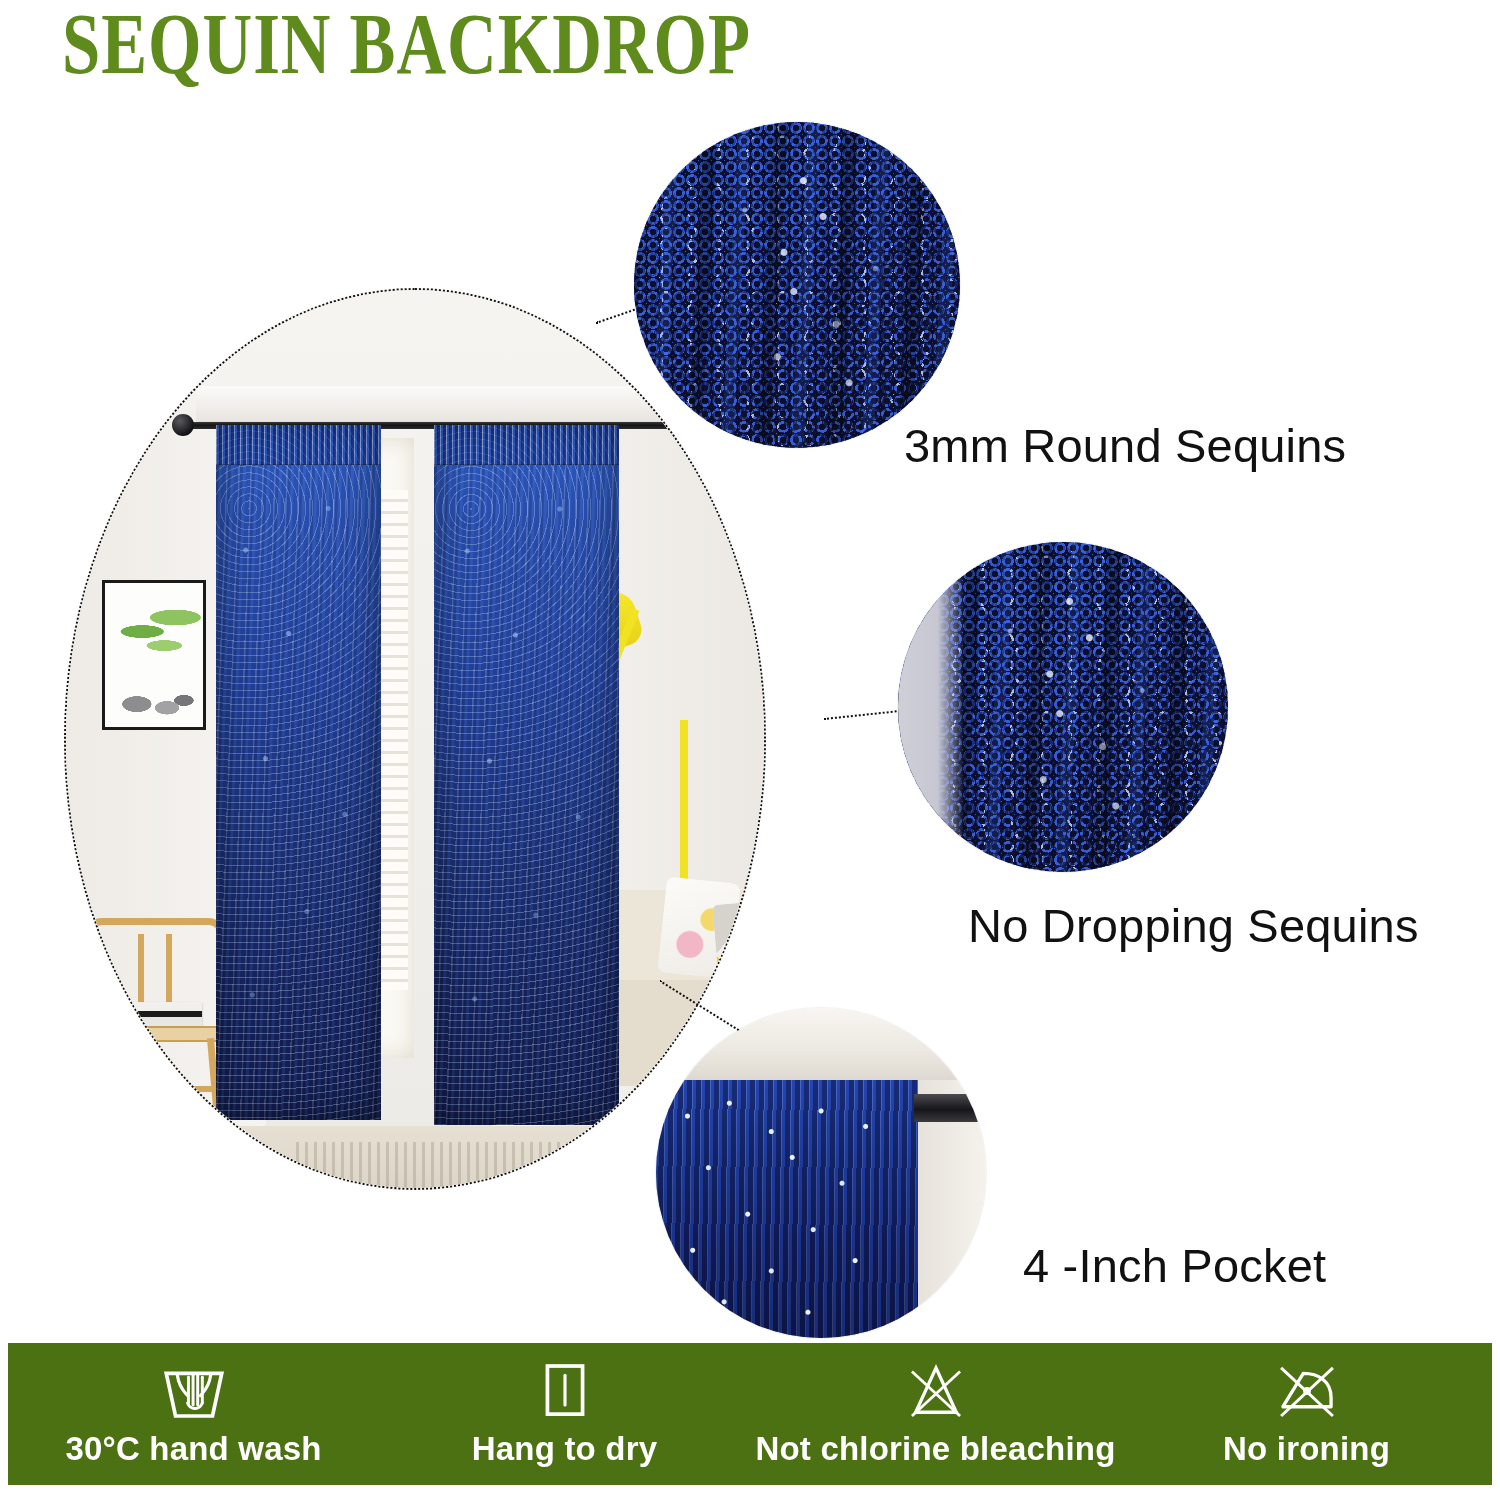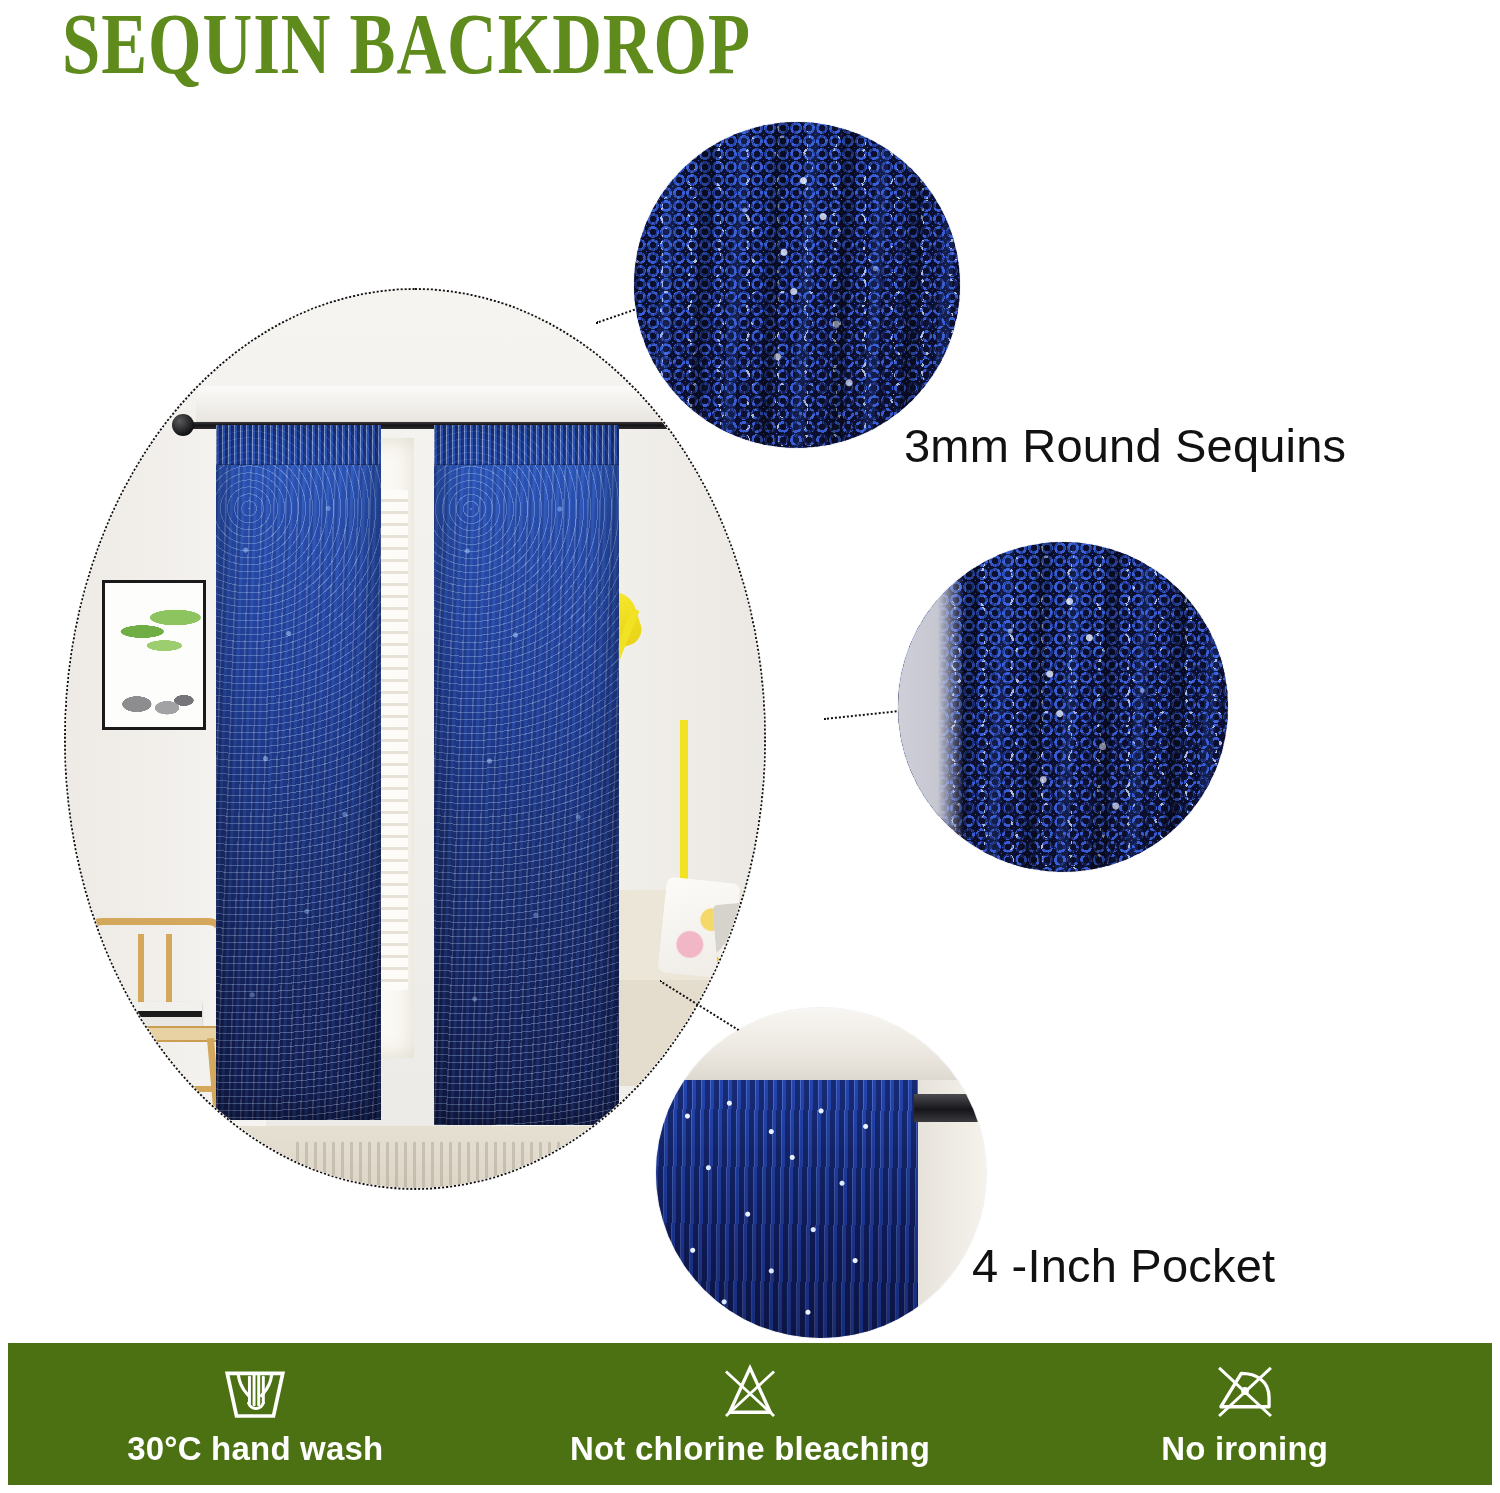--- a/index.html
+++ b/index.html
@@ -349,21 +349,21 @@
     position:absolute;
     color:#111;
     font-size:47px;
     font-weight:400;
     letter-spacing:.2px;
     white-space:nowrap;
     margin-left:16px;
   }
   #label-sequins { left:888px; top:418px; }
   #label-nodrop  { left:952px; top:898px; }
-  #label-pocket  { left:956px; top:1238px; }
+  #label-pocket  { left:1007px; top:1238px; }
 
   
   .care-bar {
     position:absolute; left:8px; top:1343px;
     width:1484px; height:142px;
     background:#4b7113;
     display:flex;
   }
   .care-item {
     flex:1 1 25%;
@@ -463,38 +463,46 @@
 
   <div class="detail" id="detail-pocket">
     <div class="ceil-strip"></div>
     <div class="wall-strip"></div>
     <div class="curtain-top"></div>
     <div class="sparkles"></div>
     <div class="rod-end"></div>
   </div>
 
   <div class="feature-label" id="label-sequins">3mm Round Sequins</div>
+  <div class="feature-label" id="label-nodrop">No Dropping Sequins</div>
   <div class="feature-label" id="label-pocket">4 -Inch Pocket</div>
 
   <div class="care-bar">
 
     <div class="care-item">
       <svg class="care-icon" viewBox="0 0 80 66">
         <path d="M10 14 L70 14 L60 60 L20 60 Z" fill="none" stroke="#fff" stroke-width="4"></path>
         <path d="M22 16 C24 30, 30 34, 33 38" fill="none" stroke="#fff" stroke-width="3.4" stroke-linecap="round"></path>
         <path d="M58 16 C56 30, 50 34, 47 38" fill="none" stroke="#fff" stroke-width="3.4" stroke-linecap="round"></path>
         <path d="M34 18 L34 46" fill="none" stroke="#fff" stroke-width="3.2" stroke-linecap="round"></path>
         <path d="M39 16 L39 48" fill="none" stroke="#fff" stroke-width="3.2" stroke-linecap="round"></path>
         <path d="M44 16 L44 48" fill="none" stroke="#fff" stroke-width="3.2" stroke-linecap="round"></path>
         <path d="M49 18 L49 46" fill="none" stroke="#fff" stroke-width="3.2" stroke-linecap="round"></path>
         <path d="M33 46 C36 54, 46 54, 49 46" fill="none" stroke="#fff" stroke-width="3.2" stroke-linecap="round"></path>
       </svg>
       <span class="care-text">30°C hand wash</span>
     </div>
 
+    <div class="care-item">
+      <svg class="care-icon" viewBox="0 0 80 66">
+        <rect x="21" y="6" width="38" height="52" fill="none" stroke="#fff" stroke-width="4"></rect>
+        <line x1="40" y1="16" x2="40" y2="48" stroke="#fff" stroke-width="3.4" stroke-linecap="round"></line>
+      </svg>
+      <span class="care-text">Hang to dry</span>
+    </div>
 
     <div class="care-item">
       <svg class="care-icon" viewBox="0 0 80 66">
         <path d="M40 8 L62 56 L18 56 Z" fill="none" stroke="#fff" stroke-width="3.6"></path>
         <line x1="14" y1="12" x2="66" y2="60" stroke="#fff" stroke-width="3"></line>
         <line x1="66" y1="12" x2="14" y2="60" stroke="#fff" stroke-width="3"></line>
       </svg>
       <span class="care-text">Not chlorine bleaching</span>
     </div>
 

